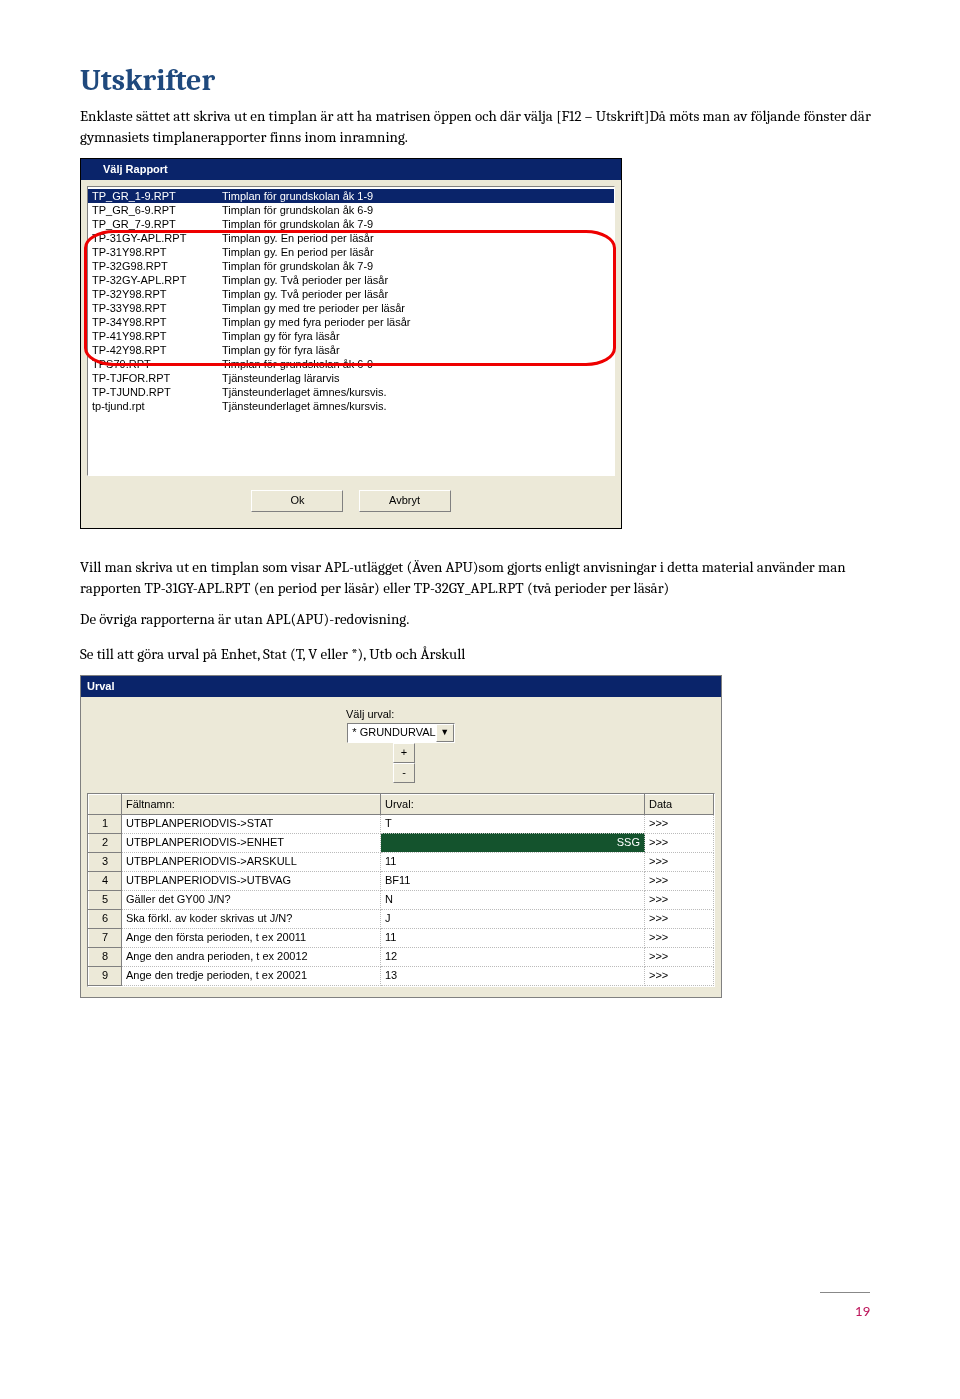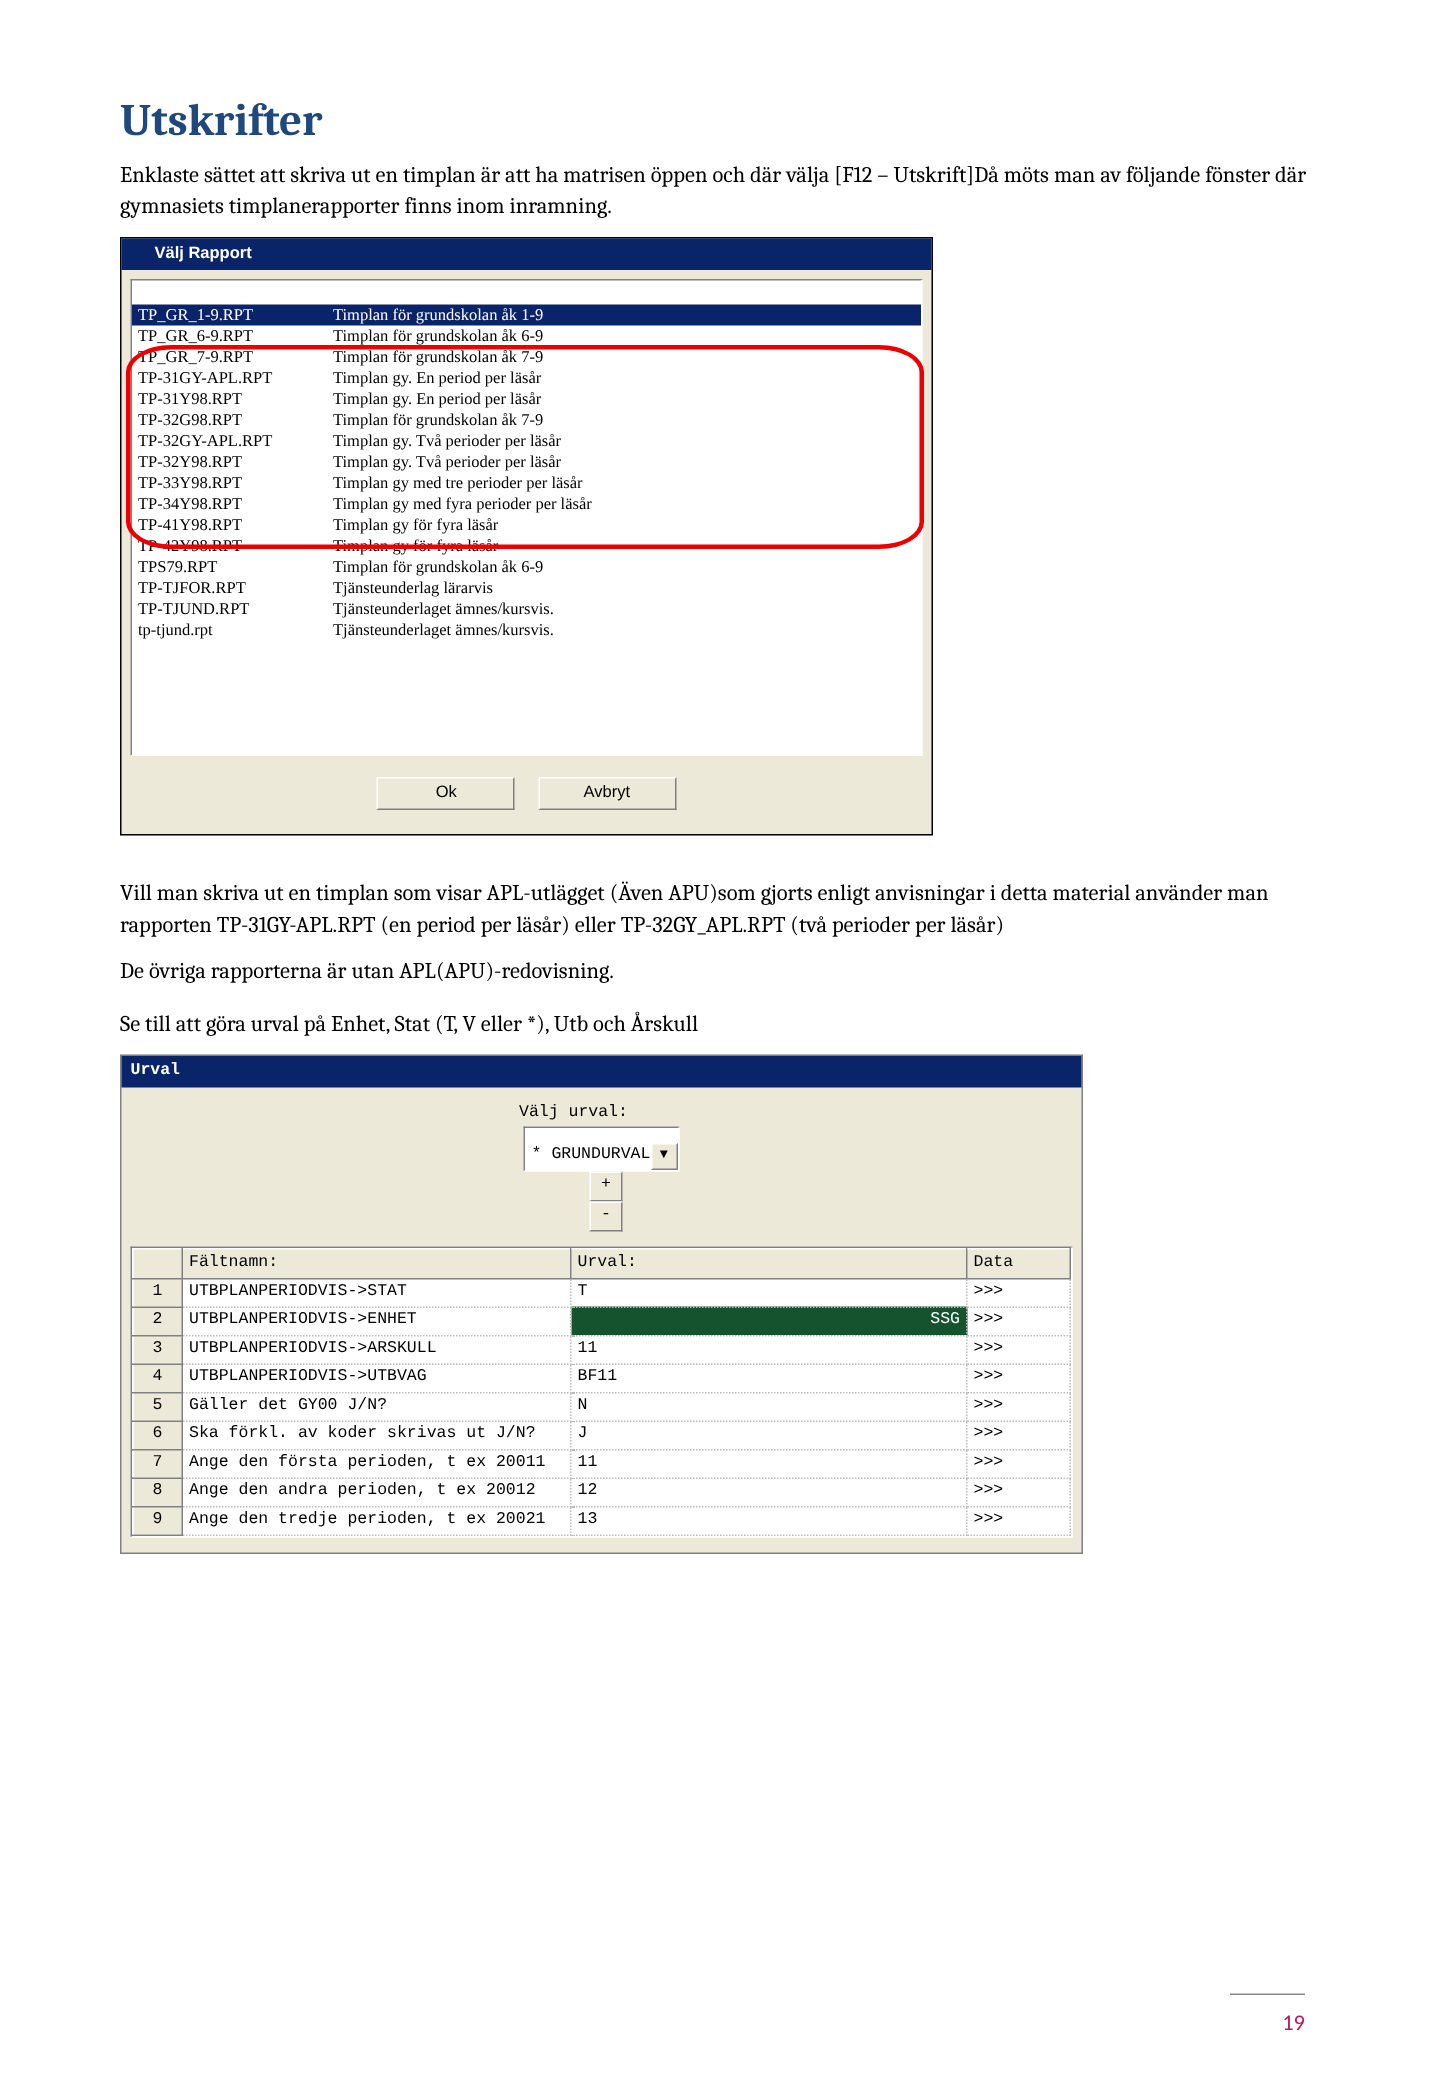--- a/index.html
+++ b/index.html
@@ -38,24 +38,23 @@
   }
   .dialog .content {
     padding: 6px;
   }
   .listbox {
     background: #fff;
     border-top: 1px solid #808080;
     border-left: 1px solid #808080;
     border-bottom: 1px solid #fff;
     border-right: 1px solid #fff;
-    padding: 16px 0;
+    padding: 2px 0;
     line-height: 14px;
     position: relative;
-    font-family: Liberation Serif, serif;
   }
   .listbox .row {
     display: flex;
     padding: 0 4px;
     white-space: nowrap;
   }
   .listbox .row .c1 { width: 130px; flex-shrink:0; }
   .listbox .row.selected { background: #0a246a; color:#fff; }
   .red-outline {
     position: absolute;
@@ -79,21 +78,21 @@
     border-right: 1px solid #808080;
     border-bottom: 1px solid #808080;
     padding: 2px 0;
     width: 90px;
     text-align: center;
     margin: 0 6px;
     cursor: pointer;
   }
   
   .dialog2 {
-    font-family: Liberation Mono, monospace;
+    font-family: Liberation Sans, sans-serif;
     font-size: 11px;
     border: 1px solid #808080;
     width: 640px;
     background: #ece9d8;
     margin: 10px 0 30px 0;
   }
   .dialog2 .titlebar {
     background: #0a246a;
     color: #fff;
     padding: 3px 6px;
@@ -110,21 +109,21 @@
   .dropdown {
     flex: 1;
     display: flex;
     background: #fff;
     border-top: 1px solid #808080;
     border-left: 1px solid #808080;
     border-bottom: 1px solid #fff;
     border-right: 1px solid #fff;
     height: 18px;
     align-items: center;
-    padding: 10px 0 0 4px;
+    padding: 0 0 0 4px;
   }
   .dropdown .dd-text { flex:1; }
   .dd-btn {
     width: 16px; height: 16px;
     background: #ece9d8;
     border-top: 1px solid #fff;
     border-left: 1px solid #fff;
     border-bottom: 1px solid #808080;
     border-right: 1px solid #808080;
     text-align: center;

